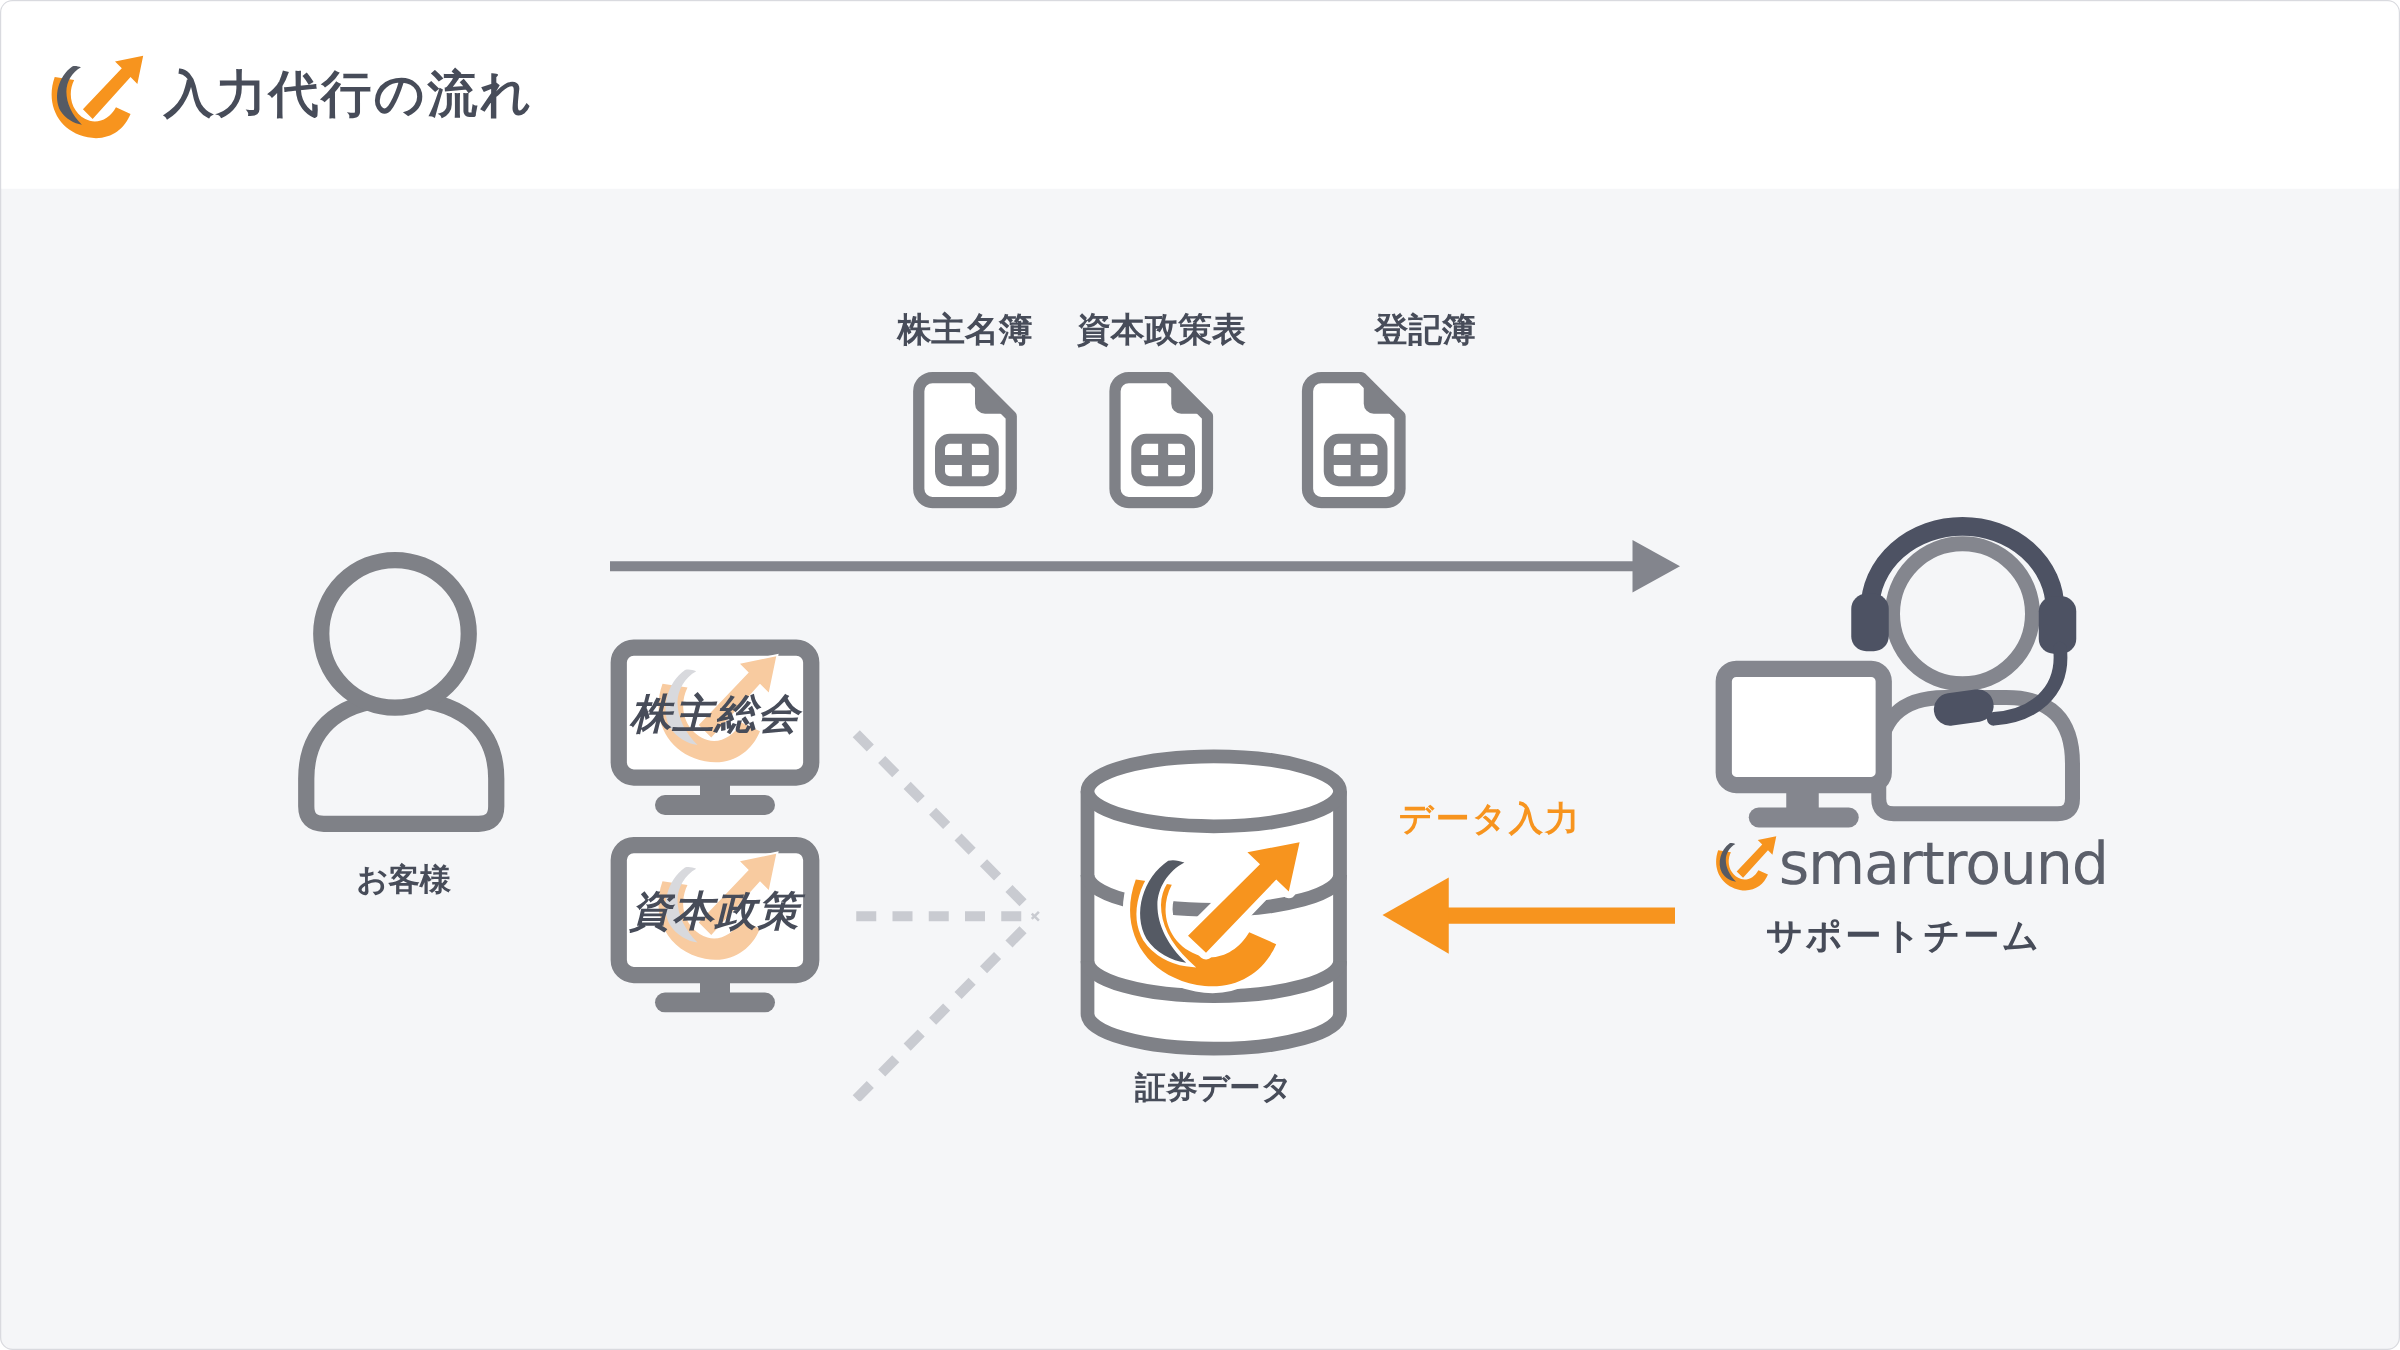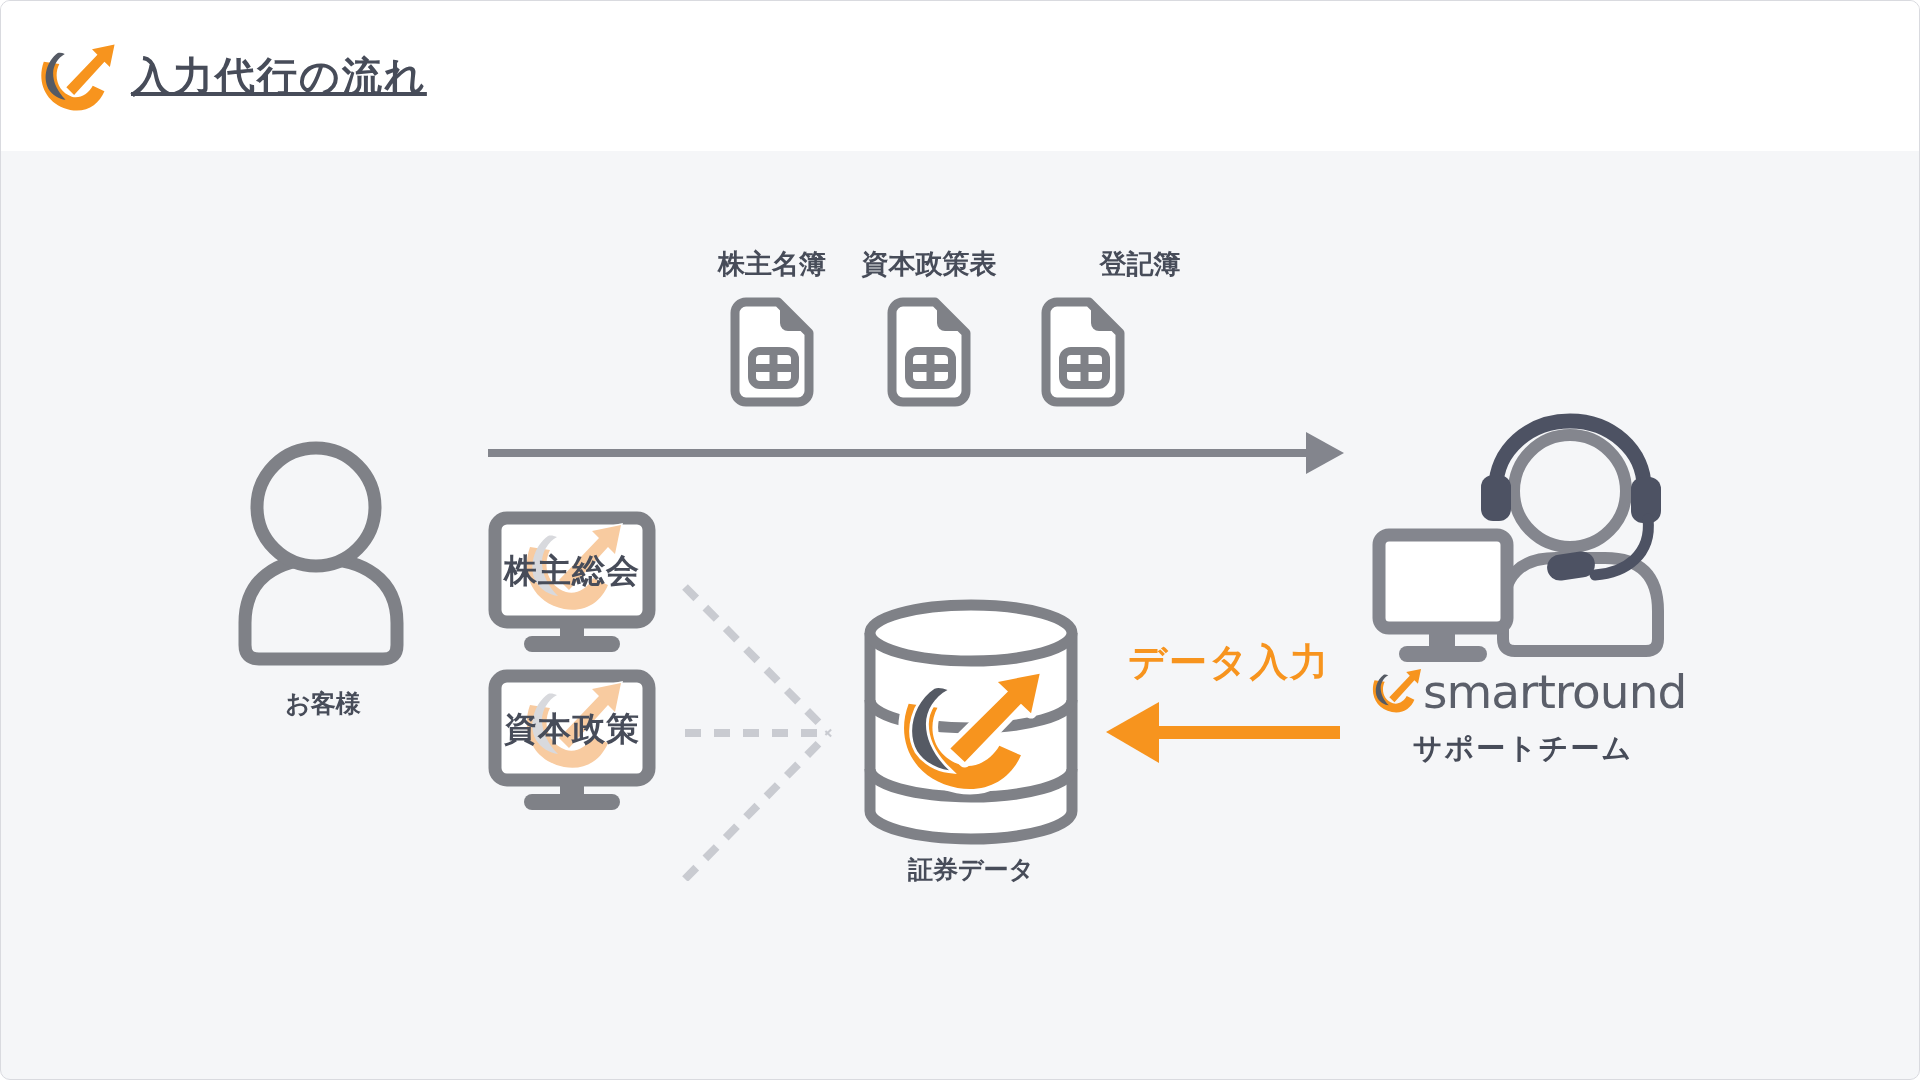--- a/index.html
+++ b/index.html
@@ -9,37 +9,37 @@
     overflow:hidden;background:#F5F6F8;
     font-family:"Liberation Sans","DejaVu Sans",sans-serif;
   }
   .header{
     position:absolute;left:0;top:0;width:100%;height:150px;
     background:#FFFFFF;
   }
   .header .logo{position:absolute;left:38px;top:42px;width:78px;height:70px;}
   .header .title{
     position:absolute;left:130px;top:0;height:150px;line-height:150px;
-    font-size:40px;font-weight:bold;color:#474C59;letter-spacing:2px;text-decoration:underline;
+    font-size:40px;font-weight:bold;color:#474C59;letter-spacing:2px;
   }
   .canvas{position:absolute;left:0;top:150px;width:1920px;height:930px;}
   .abs{position:absolute;}
   .doc-label,.node-label{
     text-align:center;font-weight:bold;color:#474C59;
   }
   .doc-label{width:200px;font-size:27px;}
   .node-label{font-size:25px;}
-  .monitor{position:absolute;width:168px;height:141px;}
+  .monitor{position:absolute;width:168px;height:141px;font-style:italic;}
   .monitor .mon-label{
     position:absolute;left:8px;top:38px;width:152px;text-align:center;
     font-size:33px;font-weight:bold;color:#474C59;letter-spacing:1px;
   }
   .data-input-label{
-    position:absolute;width:220px;text-align:center;
-    font-size:38px;font-weight:bold;color:#F7941E;letter-spacing:2px;
+    position:absolute;width:220px;text-align:left;
+    font-size:27px;font-weight:bold;color:#F7941E;letter-spacing:2px;
   }
   .brand-row{
     position:absolute;display:flex;align-items:center;gap:0;height:52px;
   }
   .brand-text{
     font-family:"DejaVu Sans","Liberation Sans",sans-serif;
     font-size:47px;color:#5B5F6A;letter-spacing:-1px;
   }
   .team-label{
     position:absolute;width:254px;text-align:center;

